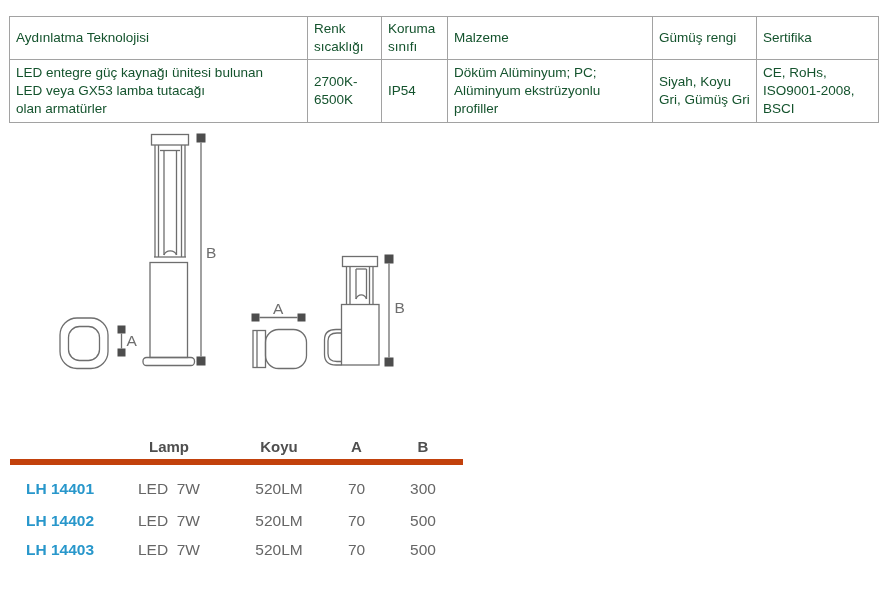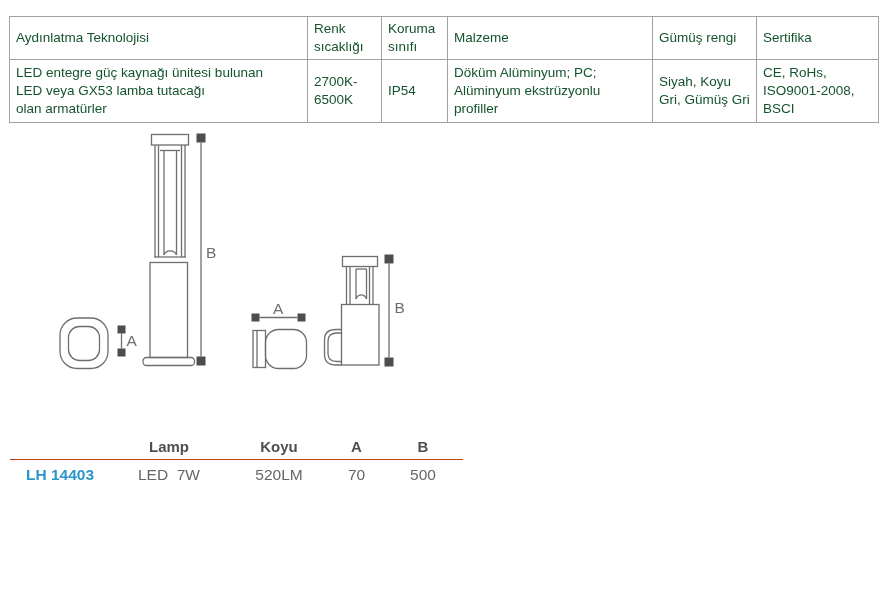--- a/index.html
+++ b/index.html
@@ -32,21 +32,21 @@
   }
 
   
   table.products{
     position:absolute;left:10px;top:433px;
     border-collapse:collapse;table-layout:fixed;
   }
   table.products th{
     height:26px;vertical-align:middle;text-align:center;
     font-size:15px;font-weight:bold;color:#4f4f4f;
-    border-bottom:1px solid #c2410c;
+    border-bottom:6px solid #c2410c;
     padding:0;
   }
   table.products td{
     height:29px;vertical-align:middle;text-align:center;
     font-size:15.5px;color:#666666;padding:0;
   }
   table.products tr.first td{height:35px;padding-top:6px;}
   table.products td.code{
     font-weight:bold;color:#2897cb;cursor:pointer;
   }
@@ -177,20 +177,34 @@
   <thead>
     <tr>
       <th></th>
       <th>Lamp</th>
       <th>Koyu</th>
       <th>A</th>
       <th>B</th>
     </tr>
   </thead>
   <tbody>
+    <tr class="first">
+      <td class="code">LH 14401</td>
+      <td class="lamp">LED  7W</td>
+      <td>520LM</td>
+      <td>70</td>
+      <td>300</td>
+    </tr>
+    <tr>
+      <td class="code">LH 14402</td>
+      <td class="lamp">LED  7W</td>
+      <td>520LM</td>
+      <td>70</td>
+      <td>500</td>
+    </tr>
     <tr>
       <td class="code">LH 14403</td>
       <td class="lamp">LED  7W</td>
       <td>520LM</td>
       <td>70</td>
       <td>500</td>
     </tr>
   </tbody>
 </table>
 

